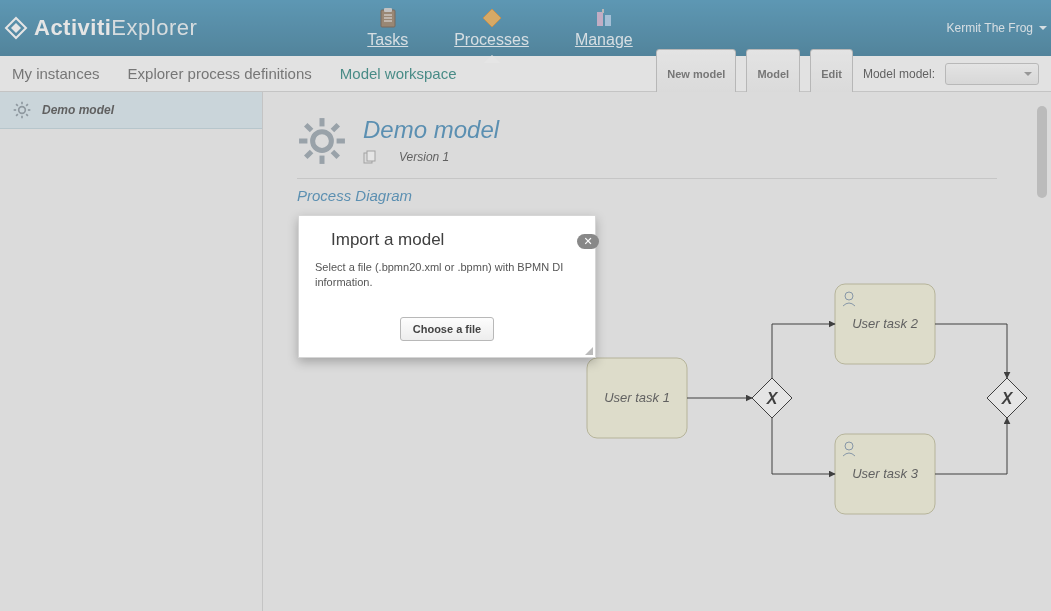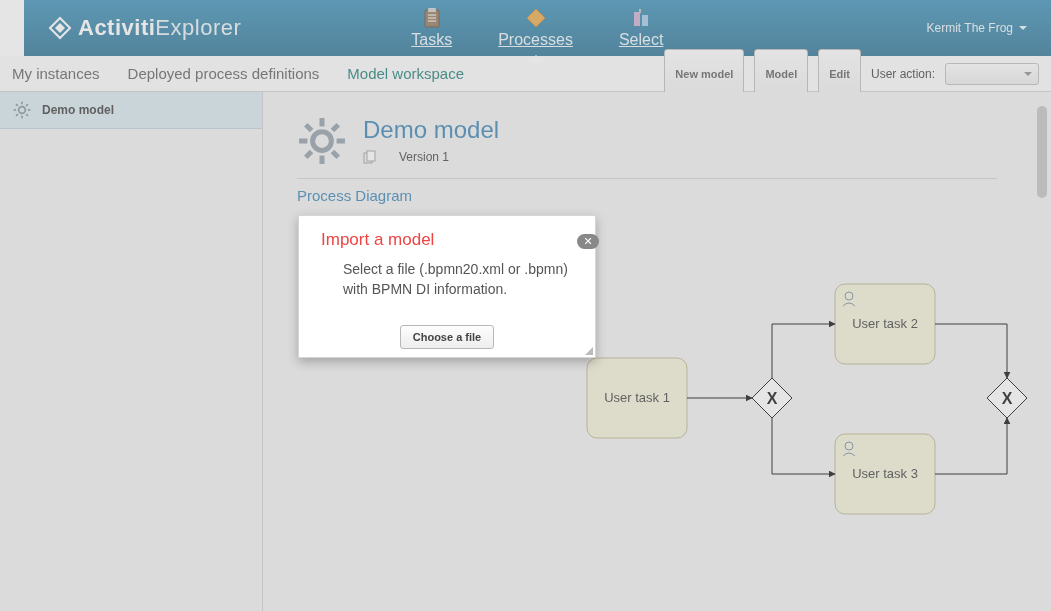--- a/index.html
+++ b/index.html
@@ -1,19 +1,19 @@
 <!DOCTYPE html>
 <html><head>
 <meta charset="utf-8">
 <style>
 * { margin: 0; padding: 0; box-sizing: border-box; }
 body { font-family: Arial, Helvetica, sans-serif; font-size: 13px; color: #333; width: 1051px; height: 611px; overflow: hidden; position: relative; background: #fff; }
 
 
-.topbar { height: 56px; background: linear-gradient(#2f88b3, #1e6a8e); display: flex; align-items: center; padding: 0 24px; margin-left: 24px; }
+.topbar { height: 56px; background: linear-gradient(#2f88b3, #1e6a8e); display: flex; align-items: center; padding: 0 4px; }
 .logo { display: flex; align-items: center; gap: 6px; color: #fff; }
 .logo svg { flex-shrink: 0; }
 .logo-text { font-size: 22px; letter-spacing: .5px; }
 .logo-text .light { font-weight: 300; opacity: .9; }
 .nav { display: flex; margin-left: 170px; gap: 46px; }
 .nav-item { display: flex; flex-direction: column; align-items: center; gap: 3px; color: #e8f4fb; cursor: pointer; position: relative; }
 .nav-item-label { text-decoration: underline; font-size: 16px; }
 .nav-item.active::after { content: ""; position: absolute; bottom: -14px; left: 50%; margin-left: -8px; border: 8px solid transparent; border-bottom-color: #fff; }
 .user { margin-left: auto; color: #e8f4fb; font-size: 12px; display: flex; align-items: center; gap: 6px; cursor: pointer; }
 .user .caret { width: 0; height: 0; border-left: 4px solid transparent; border-right: 4px solid transparent; border-top: 4px solid #e8f4fb; }
@@ -22,21 +22,21 @@
 .subnav { height: 36px; background: #fafafa; border-bottom: 1px solid #ccc; display: flex; align-items: center; padding: 0 12px; gap: 28px; }
 .subnav-item { color: #555; font-size: 15px; cursor: pointer; }
 .subnav-item.active { color: #0f766e; }
 .subnav-right { margin-left: auto; display: flex; align-items: center; gap: 10px; }
 .btn { background: linear-gradient(#fdfdfd, #ededed); border: 1px solid #b8b8b8; border-radius: 3px; padding: 18px 10px; font-size: 11px; font-weight: bold; color: #555; cursor: pointer; }
 .action-label { font-size: 12px; color: #333; }
 .action-select { width: 94px; height: 22px; border: 1px solid #bbb; border-radius: 3px; background: linear-gradient(#fdfdfd, #eaeaea); display: flex; align-items: center; justify-content: flex-end; padding: 0 6px; cursor: pointer; }
 .action-select .caret { width: 0; height: 0; border-left: 4px solid transparent; border-right: 4px solid transparent; border-top: 4px solid #888; }
 
 
-.body { display: flex; height: calc(611px - 56px - 36px); }
+.body { display: flex; height: calc(611px - 56px - 36px); font-style: italic; }
 .sidebar { width: 263px; border-right: 1px solid #ccc; background: #f0f0f0; }
 .sidebar-item { display: flex; align-items: center; gap: 10px; padding: 8px 12px; background: #d6e7ef; border-bottom: 1px solid #b9cfd9; cursor: pointer; }
 .sidebar-item .gear { width: 20px; height: 20px; }
 .sidebar-item-label { font-weight: bold; color: #333; font-size: 12px; }
 
 .main { flex: 1; position: relative; background: #f0f0f0; }
 .scroll-thumb { position: absolute; right: 4px; top: 14px; width: 10px; height: 92px; background: #bfbfbf; border-radius: 5px; }
 
 .content { padding: 24px 20px 0 34px; }
 .title-row { display: flex; align-items: flex-start; gap: 16px; }
@@ -47,23 +47,23 @@
 .section-title { color: #2c7cb0; font-size: 15px; margin-bottom: 6px; }
 
 
 .diagram { position: relative; width: 720px; height: 360px; }
 .diagram svg { position: absolute; left: 0; top: 0; }
 
 
 .overlay { position: absolute; inset: 0; background: rgba(180,180,180,.35); display: flex; align-items: flex-start; }
 .overlay-inner { position: absolute; inset: 0; }
 .modal { position: absolute; left: 298px; top: 215px; width: 298px; background: #fff; border: 1px solid #d6d6d6; box-shadow: 0 4px 10px rgba(0,0,0,.25); }
-.modal-title { color: #ef4444; font-size: 17px; padding: 14px 22px 10px; }
-.modal-body { padding: 0 16px 16px; font-size: 14px; color: #555; line-height: 1.4; margin-left: 28px; }
-.modal-actions { display: flex; justify-content: center; padding: 10px 0 8px; }
+.modal-title { color: #404040; font-size: 17px; padding: 14px 32px 10px; }
+.modal-body { padding: 0 16px 16px; font-size: 11px; color: #555; line-height: 1.4; }
+.modal-actions { display: flex; justify-content: center; padding: 10px 0 16px; }
 .modal-btn { background: linear-gradient(#fdfdfd, #ededed); border: 1px solid #b8b8b8; border-radius: 3px; padding: 5px 12px; font-size: 11px; font-weight: bold; color: #444; cursor: pointer; }
 .modal-close { position: absolute; right: -4px; top: 18px; width: 22px; height: 15px; background: #888; border-radius: 8px; display: flex; align-items: center; justify-content: center; color: #fff; font-size: 11px; cursor: pointer; }
 .modal-resize { position: absolute; right: 2px; bottom: 2px; width: 10px; height: 10px; }
 .modal-resize::before { content:""; position:absolute; right:0; bottom:0; width:0; height:0; border-right: 8px solid #bbb; border-top: 8px solid transparent; }
 
 </style>
 </head>
 <body>
 
 <div class="topbar">
@@ -90,38 +90,38 @@
           <polygon points="10,1 19,10 10,19 1,10" fill="#e8a33c" stroke="#c77f1e"></polygon>
         </svg>
       <span class="nav-item-label">Processes</span>
     </div>
     <div class="nav-item">
       <svg width="20" height="20" viewBox="0 0 20 20">
           <rect x="3" y="4" width="6" height="14" fill="#c9a9cc"></rect>
           <rect x="11" y="7" width="6" height="11" fill="#9cc5e8"></rect>
           <rect x="8" y="1" width="2" height="4" fill="#bbb"></rect>
         </svg>
-      <span class="nav-item-label">Select</span>
+      <span class="nav-item-label">Manage</span>
     </div>
   </div>
   <div class="user">
     <span>Kermit The Frog</span>
     <span class="caret"></span>
   </div>
 </div>
 
 <div class="subnav">
   <span class="subnav-item">My instances</span>
-  <span class="subnav-item">Deployed process definitions</span>
+  <span class="subnav-item">Explorer process definitions</span>
   <span class="subnav-item active">Model workspace</span>
   <div class="subnav-right">
     <button class="btn">New model</button>
     <button class="btn">Model</button>
     <button class="btn">Edit</button>
-    <span class="action-label">User action:</span>
+    <span class="action-label">Model model:</span>
     <div class="action-select">
         <span class="caret"></span>
       </div>
   </div>
 </div>
 
 <div class="body">
   <div class="sidebar">
     <div class="sidebar-item">
       <svg class="gear" viewBox="0 0 24 24">

